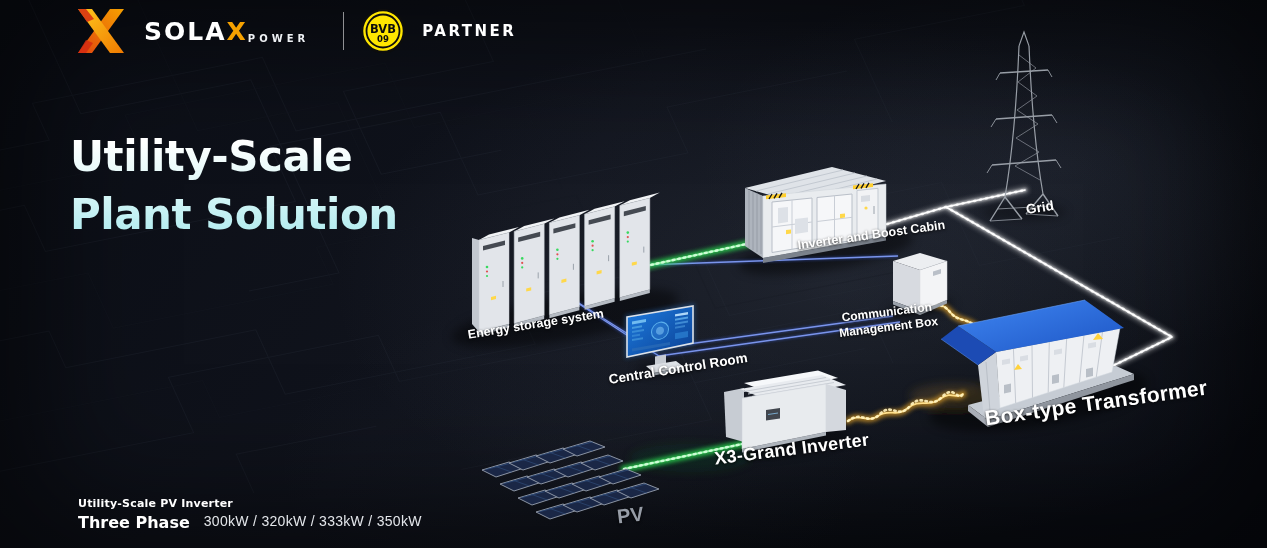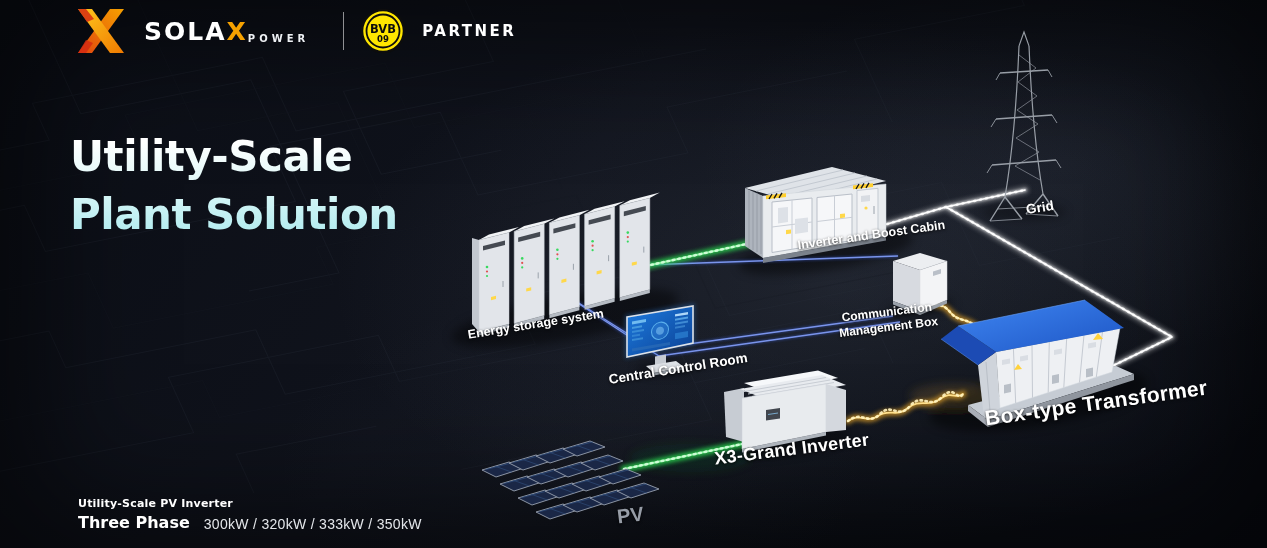--- a/index.html
+++ b/index.html
@@ -41,21 +41,21 @@
   .lbl-inv{font-size:18px;letter-spacing:.2px;}
   .lbl-pv{font-size:20px;color:#979da7;}
   .lbl-comm{text-align:center;line-height:1.25;font-size:12px;}
 
   
   .footer{position:absolute;left:78px;top:497px;z-index:6;color:#fff;}
   .footer .row1{display:flex;align-items:center;gap:12px;}
   .product{font-family:"DejaVu Sans",sans-serif;font-weight:700;font-size:11px;letter-spacing:.2px;text-align:right;}
   .badge{border:2px solid #cdf6f1;color:#cdf6f1;border-radius:15px;padding:0 10px 1px 10px;
     font-family:"DejaVu Sans",sans-serif;font-weight:700;font-size:15.5px;letter-spacing:.5px;}
-  .footer .row2{display:flex;align-items:flex-end;gap:14px;margin-top:3px;}
+  .footer .row2{display:flex;align-items:flex-start;gap:14px;margin-top:3px;}
   .phase{font-family:"DejaVu Sans",sans-serif;font-weight:700;font-size:16px;}
   .ratings{font-size:14px;color:#e3e6ea;letter-spacing:.3px;}
 
   svg.diagram{position:absolute;inset:0;z-index:3;}
 </style>
 </head>
 <body>
 
 <div class="stage">
 

